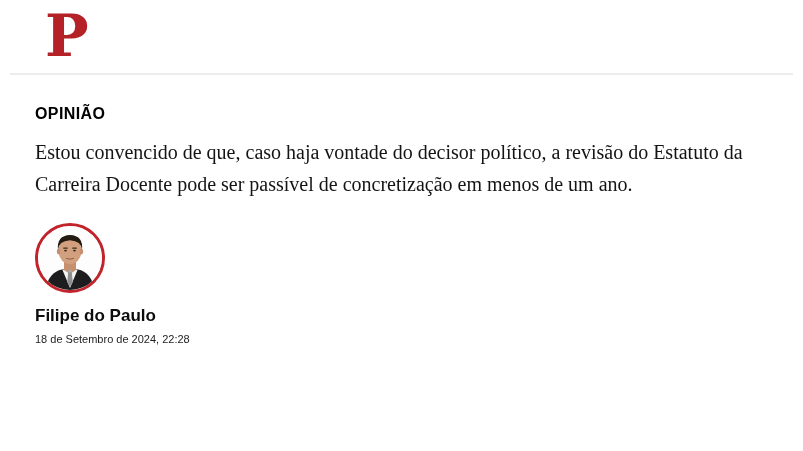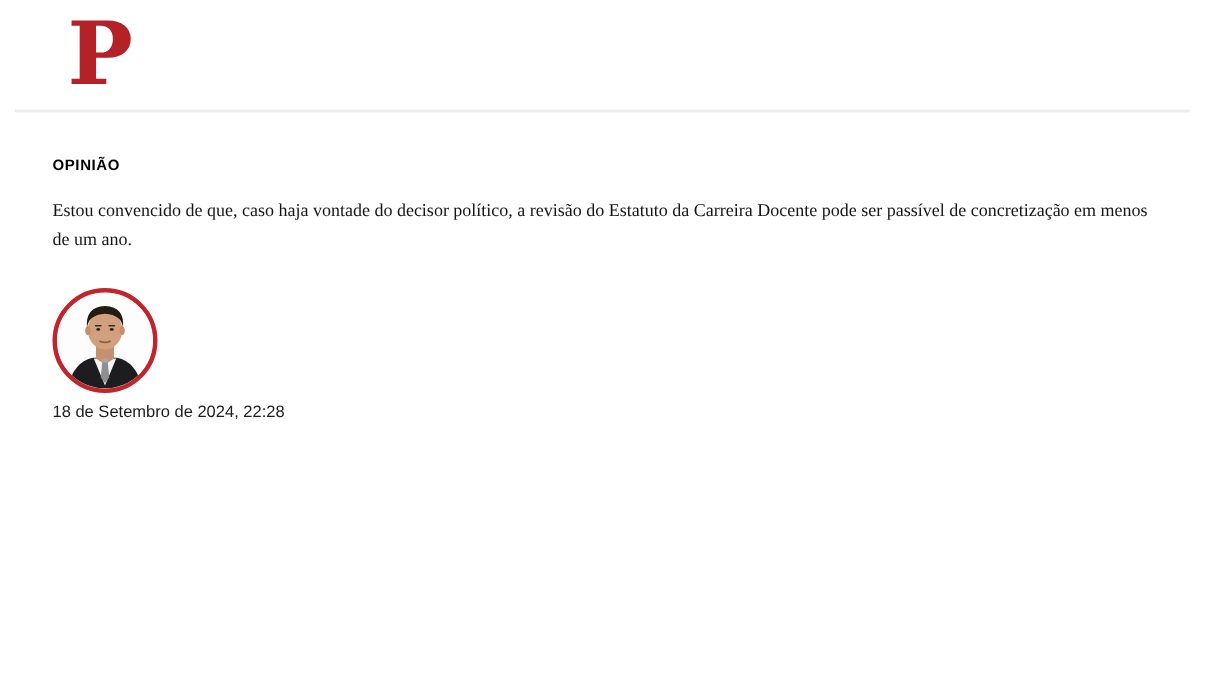--- a/index.html
+++ b/index.html
@@ -26,21 +26,21 @@
   .divider {
     border: none;
     border-top: 2px solid #ededed;
     margin: 10px 10px 0 10px;
   }
   .article {
     padding: 0 30px 0 35px;
   }
   .kicker {
     margin-top: 30px;
-    font-size: 10px;
+    font-size: 16px;
     font-weight: 700;
     letter-spacing: 0.4px;
     text-transform: uppercase;
     color: #000;
     display: inline-block;
     cursor: pointer;
   }
   .title {
     margin-top: 13px;
     font-family: "Liberation Serif", "DejaVu Serif", serif;
@@ -49,21 +49,21 @@
     font-size: 33px;
     line-height: 1.33;
     letter-spacing: -0.2px;
     color: #0d0d0d;
     max-width: 665px;
   }
   .standfirst {
     margin-top: 13px;
     font-family: "Liberation Serif", "DejaVu Serif", serif;
     font-weight: 400;
-    font-size: 12px;
+    font-size: 20px;
     line-height: 1.6;
     color: #141414;
     max-width: 750px;
   }
   .avatar {
     margin-top: 23px;
     width: 70px; height: 70px;
     border-radius: 50%;
     border: 3px solid #c2242b;
     background: #fdfdfd;
@@ -124,16 +124,17 @@
 
       <rect x="25.2" y="21.6" width="4.6" height="1.1" rx="0.5" fill="#3a2b1e"></rect>
       <rect x="34.2" y="21.6" width="4.6" height="1.1" rx="0.5" fill="#3a2b1e"></rect>
       <ellipse cx="27.5" cy="24.6" rx="1.3" ry="0.9" fill="#2c2018"></ellipse>
       <ellipse cx="36.5" cy="24.6" rx="1.3" ry="0.9" fill="#2c2018"></ellipse>
 
       <path d="M28.5 32.5 Q32 34 35.5 32.5" stroke="#8c5f43" stroke-width="1" fill="none" stroke-linecap="round"></path>
     </svg>
   </div>
 
+  <div class="author-name">Filipe do Paulo</div>
 
   <div class="publish-date">18 de Setembro de 2024, 22:28</div>
 
 </main>
 
 </body></html>

